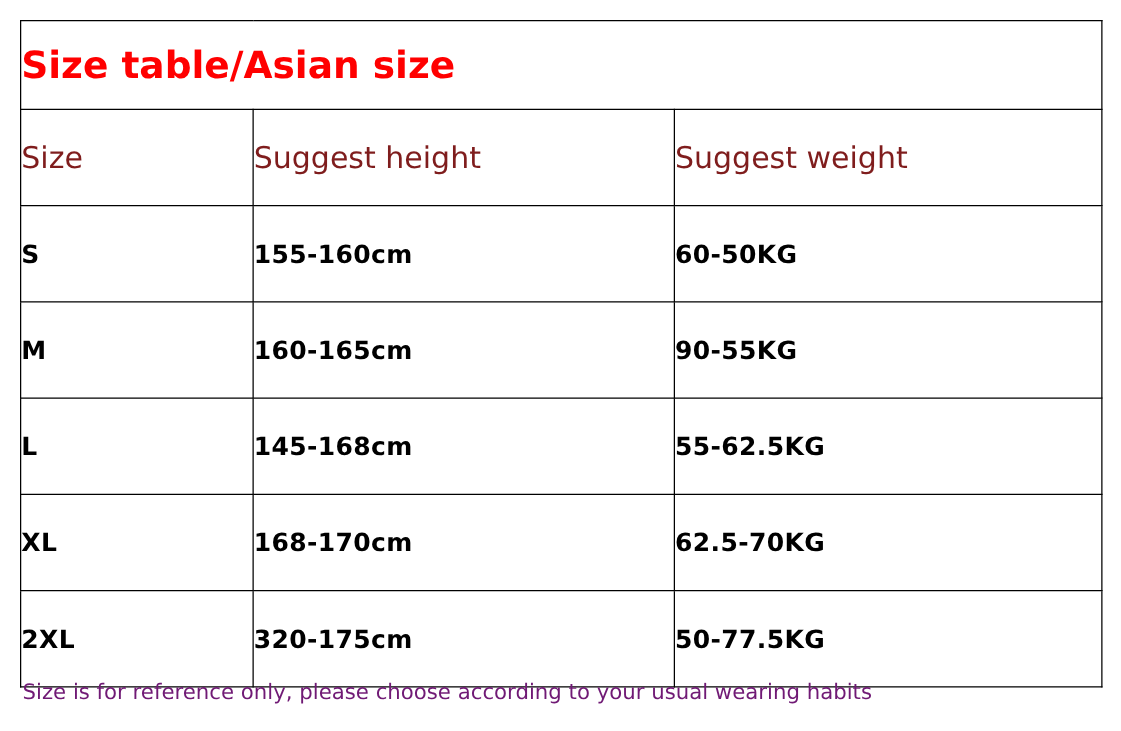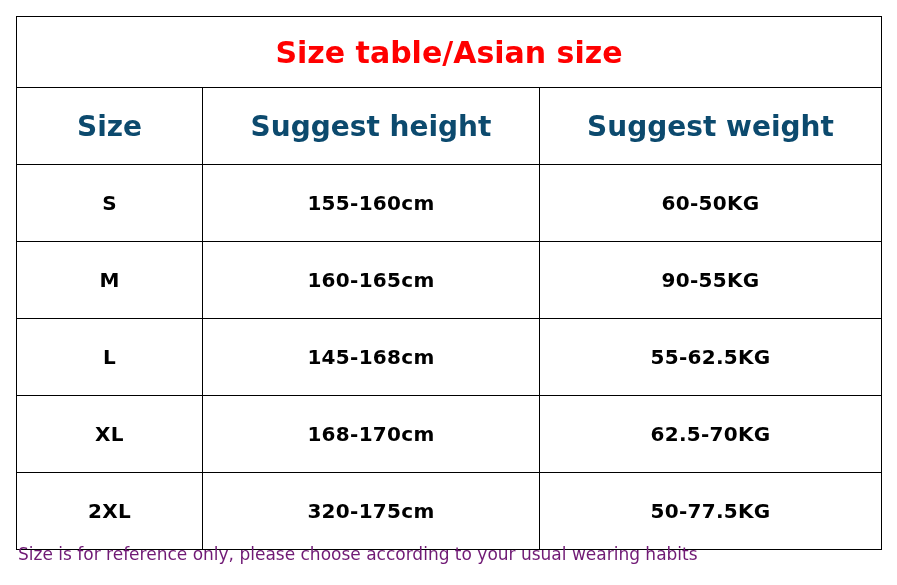--- a/index.html
+++ b/index.html
@@ -24,35 +24,34 @@
   table.size-table {
     position: absolute;
     left: 16px;
     top: 16px;
     width: 865px;
     border-collapse: collapse;
     table-layout: fixed;
   }
   table.size-table td {
     border: 1px solid #000000;
-    text-align: center;
     vertical-align: middle;
     padding: 0;
   }
   .title-cell {
     height: 70px;
     color: #ff0000;
     font-size: 30px;
     font-weight: bold;
   }
   .header-cell {
     height: 76px;
-    color: #0c4a6e;
-    font-size: 28px;
-    font-weight: bold;
+    color: #7f1d1d;
+    font-size: 24px;
+    font-weight: normal;
   }
   .body-cell {
     height: 76px;
     color: #000000;
     font-size: 20px;
     font-weight: bold;
     letter-spacing: 0.3px;
   }
   .col-size    { width: 186px; }
   .col-height  { width: 337px; }

